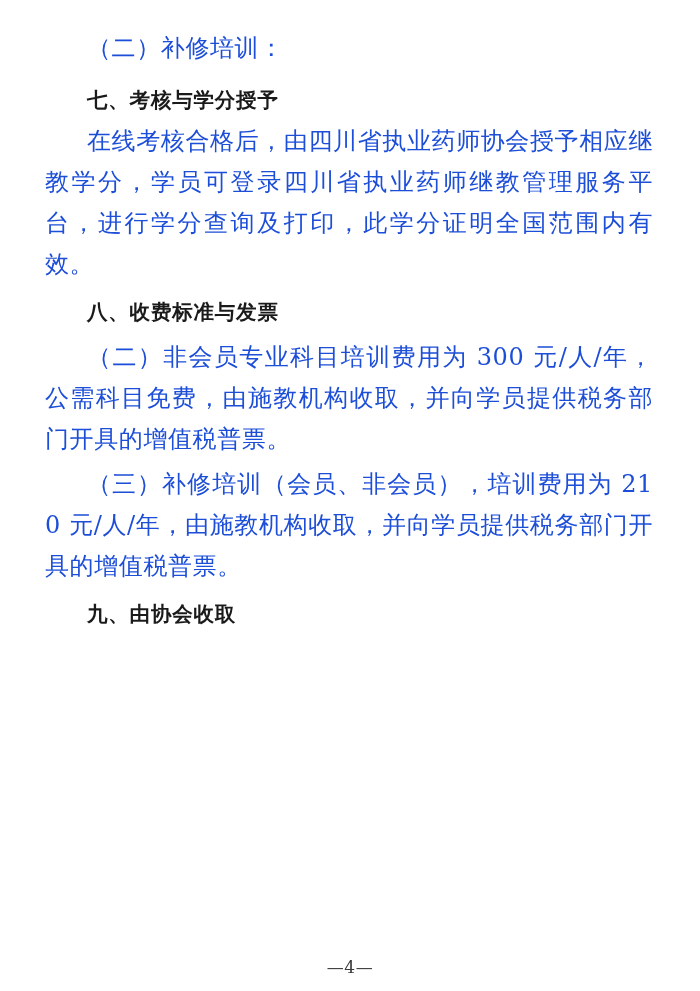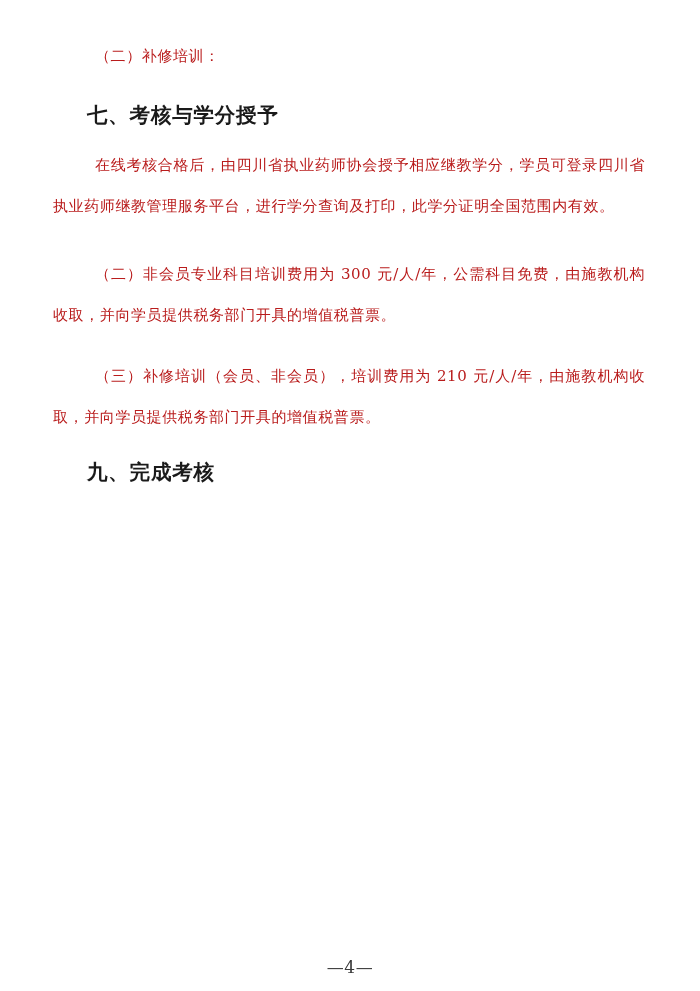--- a/index.html
+++ b/index.html
@@ -18,33 +18,33 @@
   }
   .content {
     position: absolute;
     left: 45px;
     top: 28px;
     width: 608px;
   }
   
   .para {
     font-family: "DejaVu Serif", "Liberation Serif", serif;
-    font-size: 15px;
+    font-size: 24px;
     line-height: 41px;
     letter-spacing: 0.6px;
     text-align: justify;
     text-justify: inter-character;
     text-indent: 42px;
-    margin: 8px;
-    color: #b91c1c;
+    margin: 0;
+    color: #1d4ed8;
     word-break: break-all;
   }
   
   .heading {
-    font-family: Liberation Mono, monospace;
+    font-family: Liberation Serif, serif;
     font-size: 20.5px;
     line-height: 41px;
     letter-spacing: 0.8px;
     font-weight: 700;
     text-indent: 42px;
     margin: 0;
     color: #1a1a1a;
   }
   .gap-sm { height: 4px; }
   .gap-md { height: 7px; }
@@ -73,31 +73,32 @@
 
 
     <div class="gap-md"></div>
 
     <p class="heading">七、考核与学分授予</p>
 
     <p class="para">在线考核合格后，由四川省执业药师协会授予相应继教学分，学员可登录四川省执业药师继教管理服务平台，进行学分查询及打印，此学分证明全国范围内有效。</p>
 
     <div class="gap-md"></div>
 
+    <p class="heading">八、收费标准与发票</p>
 
 
     <div class="gap-sm"></div>
 
     <p class="para">（二）非会员专业科目培训费用为 300 元/人/年，公需科目免费，由施教机构收取，并向学员提供税务部门开具的增值税普票。</p>
 
     <div class="gap-sm"></div>
 
     <p class="para">（三）补修培训（会员、非会员），培训费用为 210 元/人/年，由施教机构收取，并向学员提供税务部门开具的增值税普票。</p>
 
     <div class="gap-md"></div>
 
-    <p class="heading">九、完成考核</p>
+    <p class="heading">九、由协会收取</p>
 
   </div>
 
   <div class="page-number">—4—</div>
 
 </div>
 
 </body></html>

